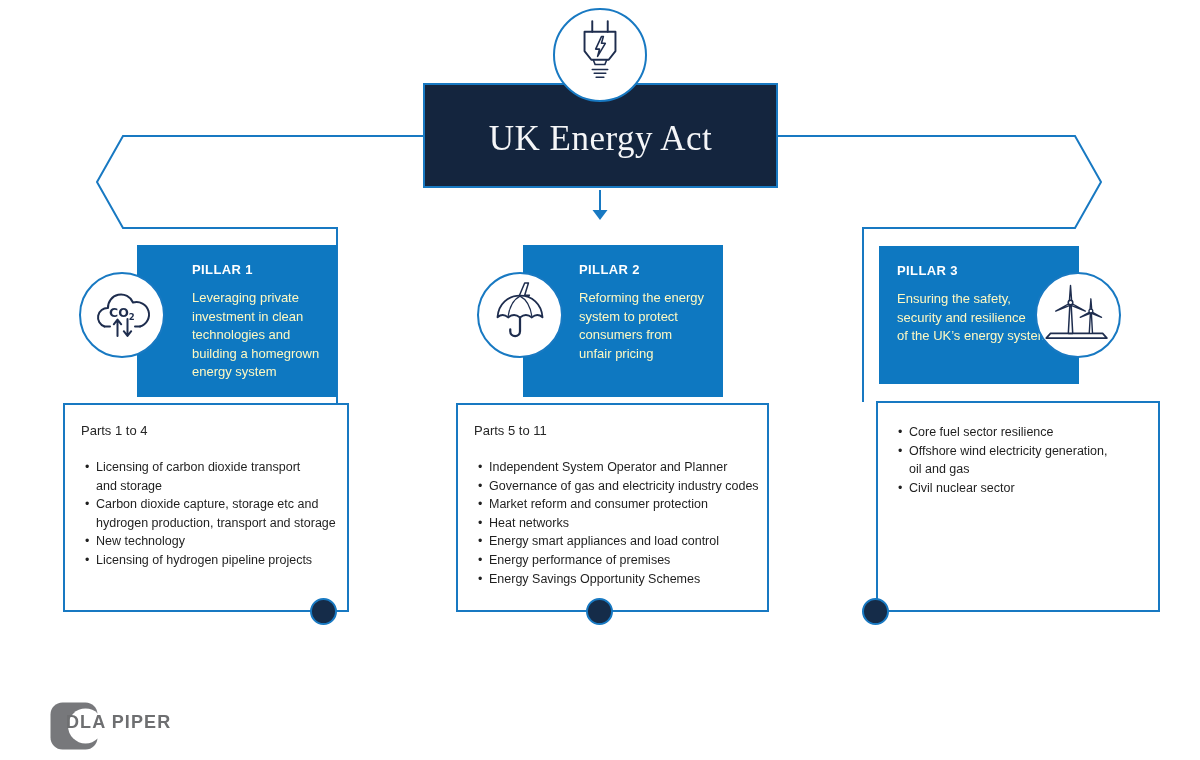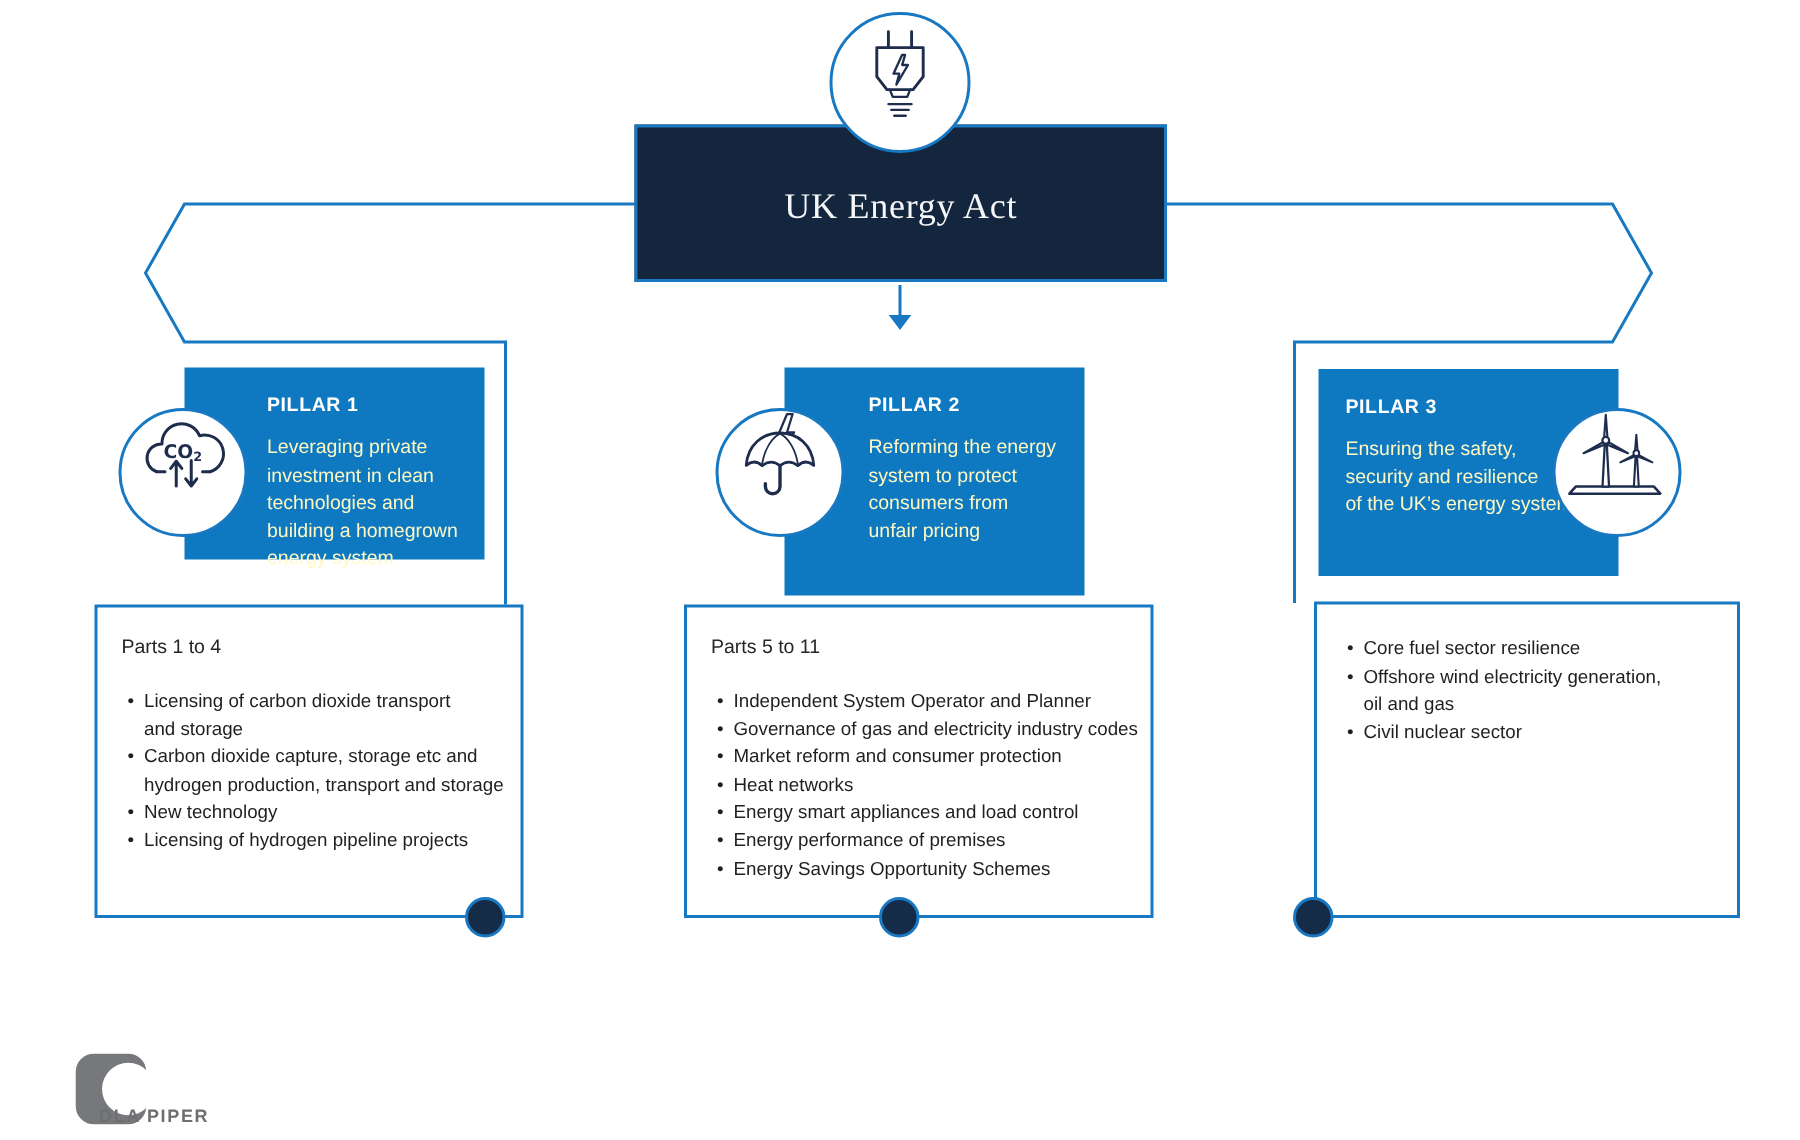--- a/index.html
+++ b/index.html
@@ -16,38 +16,38 @@
     border:2px solid #1879c2;border-radius:50%;z-index:3;
     display:flex;align-items:center;justify-content:center;
   }
   
   .title-box{
     left:423px;top:83px;width:351px;height:101px;background:#14253e;
     border:2px solid #1879c2;z-index:2;
     display:flex;align-items:center;justify-content:center;
   }
   .title-text{
-    font-family:"Liberation Serif", serif;font-size:24px;color:#f5f6f8;
+    font-family:"Liberation Serif", serif;font-size:35px;color:#f5f6f8;
     letter-spacing:0.5px;padding-top:6px;
   }
   
   .pillar{background:#0e78c1;z-index:1;}
-  .pillar.p1{left:123px;top:245px;width:200px;height:128px;}
+  .pillar.p1{left:137px;top:245px;width:200px;height:152px;}
   .pillar.p2{left:523px;top:245px;width:200px;height:152px;}
   .pillar.p3{left:879px;top:246px;width:200px;height:138px;}
   .pillar-text{position:absolute;top:17px;}
   .p1 .pillar-text{left:55px;width:140px;}
   .p2 .pillar-text{left:56px;width:138px;}
   .p3 .pillar-text{left:18px;width:178px;}
   .pillar-heading{font-size:13px;font-weight:bold;color:#ffffff;letter-spacing:.4px;margin:0 0 6px 0;}
   .pillar-desc{font-size:13px;color:#fef9c3;line-height:18.6px;white-space:pre-line;margin-top:12px;}
   
   .icon-circle{
     width:82px;height:82px;border:2px solid #1879c2;border-radius:50%;background:#fff;
-    z-index:2;display:flex;align-items:flex-start;justify-content:center;
+    z-index:2;display:flex;align-items:center;justify-content:center;
   }
   .icon-circle.c1{left:79px;top:272px;}
   .icon-circle.c2{left:477px;top:272px;}
   .icon-circle.c3{left:1035px;top:272px;}
   
   .parts-box{background:#fff;border:2px solid #1879c2;z-index:2;margin-left:12px;}
   .parts-box.b1{left:51px;top:403px;width:282px;height:205px;}
   .parts-box.b2{left:444px;top:403px;width:309px;height:205px;}
   .parts-box.b3{left:864px;top:401px;width:280px;height:207px;}
   .parts-heading{margin:18px 0 0 16px;font-size:13px;color:#262626;}
@@ -61,22 +61,22 @@
   .dot{
     width:23px;height:23px;border-radius:50%;background:#152c49;
     border:2px solid #1879c2;z-index:3;
   }
   .dot.d1{left:310px;top:598px;}
   .dot.d2{left:586px;top:598px;}
   .dot.d3{left:862px;top:598px;}
   
   .logo-mark{left:50px;top:702px;z-index:2;}
   .logo-text{
-    left:66px;top:744px;transform:translateY(-50%);z-index:3;
-    font-size:12px;font-weight:bold;letter-spacing:1.1px;color:#6e6f71;
+    left:66px;top:722px;transform:translateY(-50%);z-index:3;
+    font-size:18px;font-weight:bold;letter-spacing:1.1px;color:#6e6f71;
   }
   .icon-stroke{stroke:#1e2d4e;fill:none;stroke-width:2;stroke-linecap:round;stroke-linejoin:round;}
 </style>
 </head>
 <body>
 
 <div id="canvas">
 
   <svg id="connectors" width="1200" height="760">
     <path d="M423 136 H123 L97 182 L123 228 H337 V404" stroke="#1879c2" stroke-width="2" fill="none"></path>

